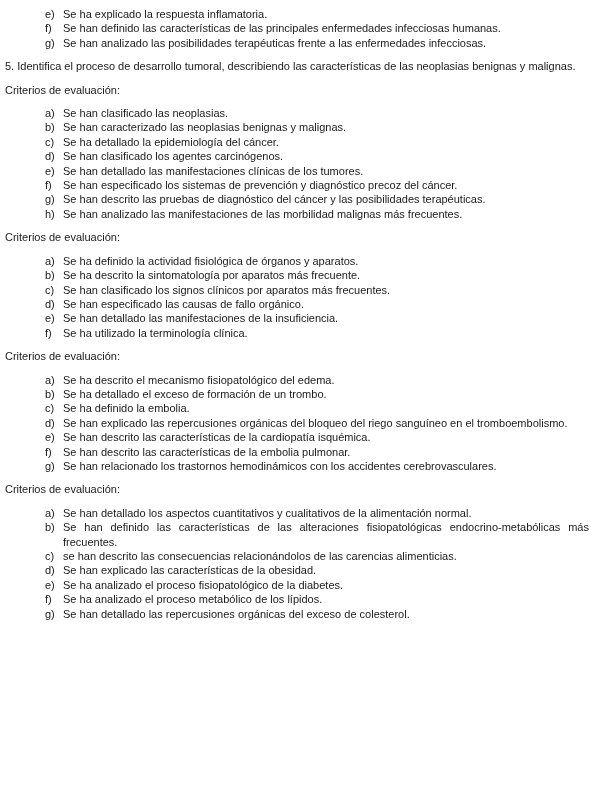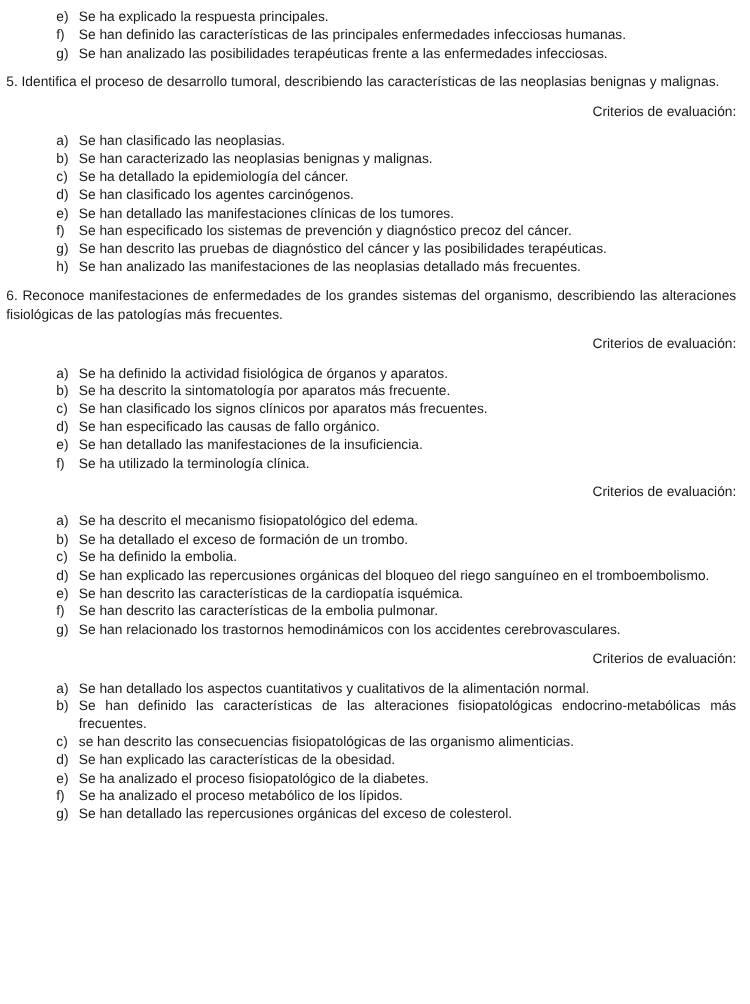--- a/index.html
+++ b/index.html
@@ -22,21 +22,21 @@
     background: #ffffff;
   }
   .content {
     box-sizing: border-box;
     padding: 7px 11px 0 5px;
     font-size: 11px;
     line-height: 14.4px;
   }
   .block { margin: 0 0 9px 0; }
   .block:last-child { margin-bottom: 0; }
-  .para { text-align: right; }
+  .para { text-align: left; }
   .para.justify {
     text-align: justify;
     text-align-last: left;
     text-justify: inter-word;
   }
   .item {
     display: flex;
     padding-left: 40px;
   }
   .item-label {
@@ -50,21 +50,21 @@
   }
 </style>
 </head>
 <body>
 
 <div class="page">
   <div class="content">
       <div class="block list">
         <div class="item">
           <span class="item-label">e)</span>
-          <div class="item-text">Se ha explicado la respuesta principales.</div>
+          <div class="item-text">Se ha explicado la respuesta inflamatoria.</div>
         </div>
         <div class="item">
           <span class="item-label">f)</span>
           <div class="item-text">Se han definido las características de las principales enfermedades infecciosas humanas.</div>
         </div>
         <div class="item">
           <span class="item-label">g)</span>
           <div class="item-text">Se han analizado las posibilidades terapéuticas frente a las enfermedades infecciosas.</div>
         </div>
       </div>
@@ -94,24 +94,23 @@
         <div class="item">
           <span class="item-label">f)</span>
           <div class="item-text">Se han especificado los sistemas de prevención y diagnóstico precoz del cáncer.</div>
         </div>
         <div class="item">
           <span class="item-label">g)</span>
           <div class="item-text">Se han descrito las pruebas de diagnóstico del cáncer y las posibilidades terapéuticas.</div>
         </div>
         <div class="item">
           <span class="item-label">h)</span>
-          <div class="item-text">Se han analizado las manifestaciones de las neoplasias detallado más frecuentes.</div>
+          <div class="item-text">Se han analizado las manifestaciones de las morbilidad malignas más frecuentes.</div>
         </div>
       </div>
-      <div class="block para justify">6. Reconoce manifestaciones de enfermedades de los grandes sistemas del organismo, describiendo las alteraciones fisiológicas de las patologías más frecuentes.</div>
       <div class="block para">Criterios de evaluación:</div>
       <div class="block list">
         <div class="item">
           <span class="item-label">a)</span>
           <div class="item-text">Se ha definido la actividad fisiológica de órganos y aparatos.</div>
         </div>
         <div class="item">
           <span class="item-label">b)</span>
           <div class="item-text">Se ha descrito la sintomatología por aparatos más frecuente.</div>
         </div>
@@ -168,21 +167,21 @@
         <div class="item">
           <span class="item-label">a)</span>
           <div class="item-text">Se han detallado los aspectos cuantitativos y cualitativos de la alimentación normal.</div>
         </div>
         <div class="item">
           <span class="item-label">b)</span>
           <div class="item-text">Se han definido las características de las alteraciones fisiopatológicas endocrino-metabólicas más frecuentes.</div>
         </div>
         <div class="item">
           <span class="item-label">c)</span>
-          <div class="item-text">se han descrito las consecuencias fisiopatológicas de las organismo alimenticias.</div>
+          <div class="item-text">se han descrito las consecuencias relacionándolos de las carencias alimenticias.</div>
         </div>
         <div class="item">
           <span class="item-label">d)</span>
           <div class="item-text">Se han explicado las características de la obesidad.</div>
         </div>
         <div class="item">
           <span class="item-label">e)</span>
           <div class="item-text">Se ha analizado el proceso fisiopatológico de la diabetes.</div>
         </div>
         <div class="item">

